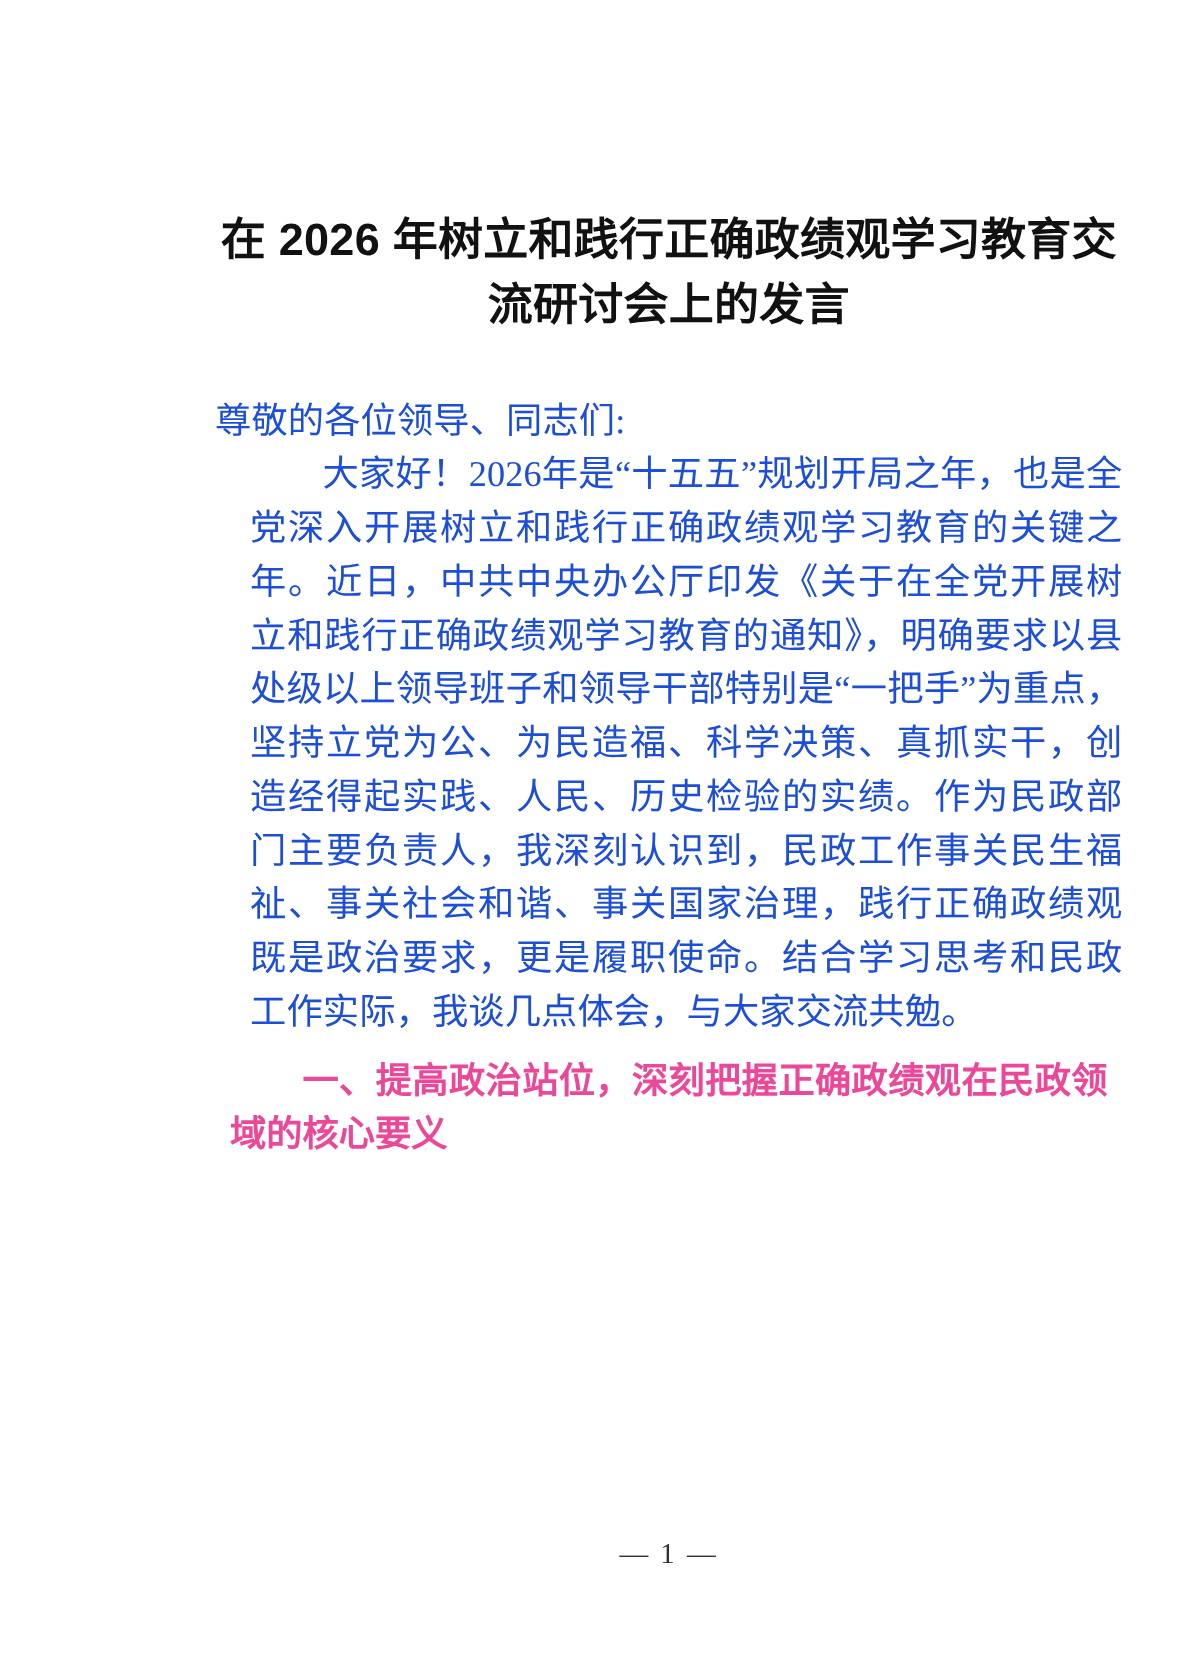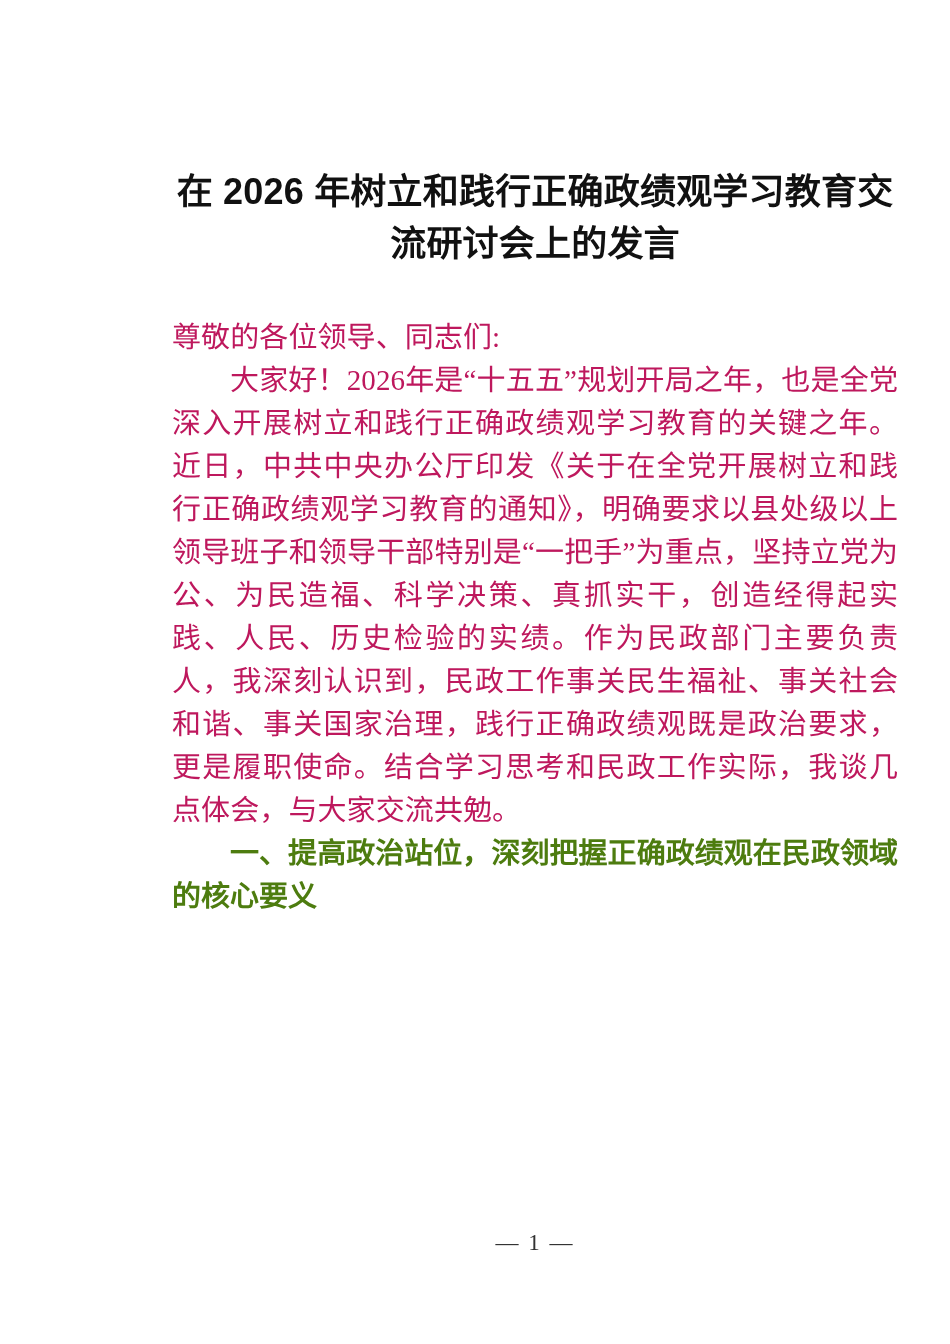--- a/index.html
+++ b/index.html
@@ -40,44 +40,45 @@
     letter-spacing: 0.2px;
     word-break: break-all;
   }
 
   
   .salutation,
   .body-para {
     font-family: "Liberation Serif", "DejaVu Serif", serif;
     font-size: 29px;
     line-height: 43px;
-    color: #be185d;
+    color: #1d4ed8;
     margin: 0;
     text-align: justify;
     text-justify: inter-character;
     word-break: break-all;
     letter-spacing: 0.1px;
   }
 
   .salutation {
     margin-top: 46px;
   }
 
   .body-para {
     text-indent: 2em;
+    margin-left: 28px;
   }
 
   
   .section-heading {
     font-family: "Liberation Sans", "DejaVu Sans", sans-serif;
     font-weight: 700;
     font-size: 29px;
     line-height: 43px;
-    color: #4d7c0f;
-    margin: 0;
+    color: #ec4899;
+    margin: 12px;
     text-indent: 2em;
     text-align: justify;
     text-justify: inter-character;
     word-break: break-all;
   }
 
   
   .page-footer {
     position: absolute;
     left: 123px;

